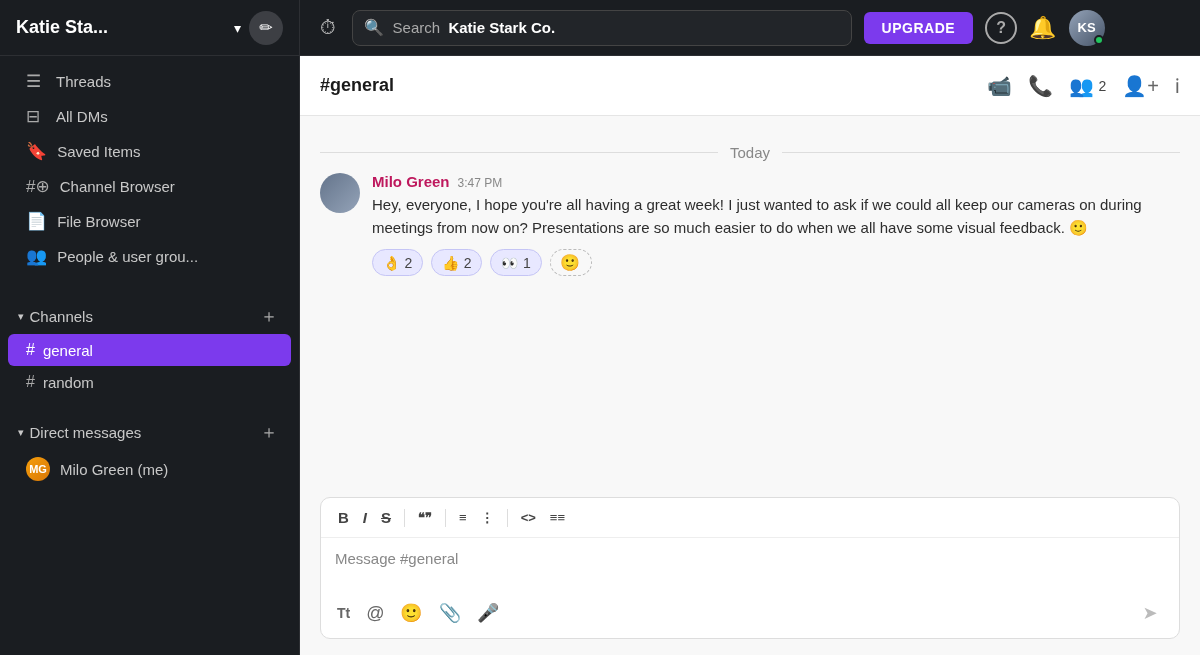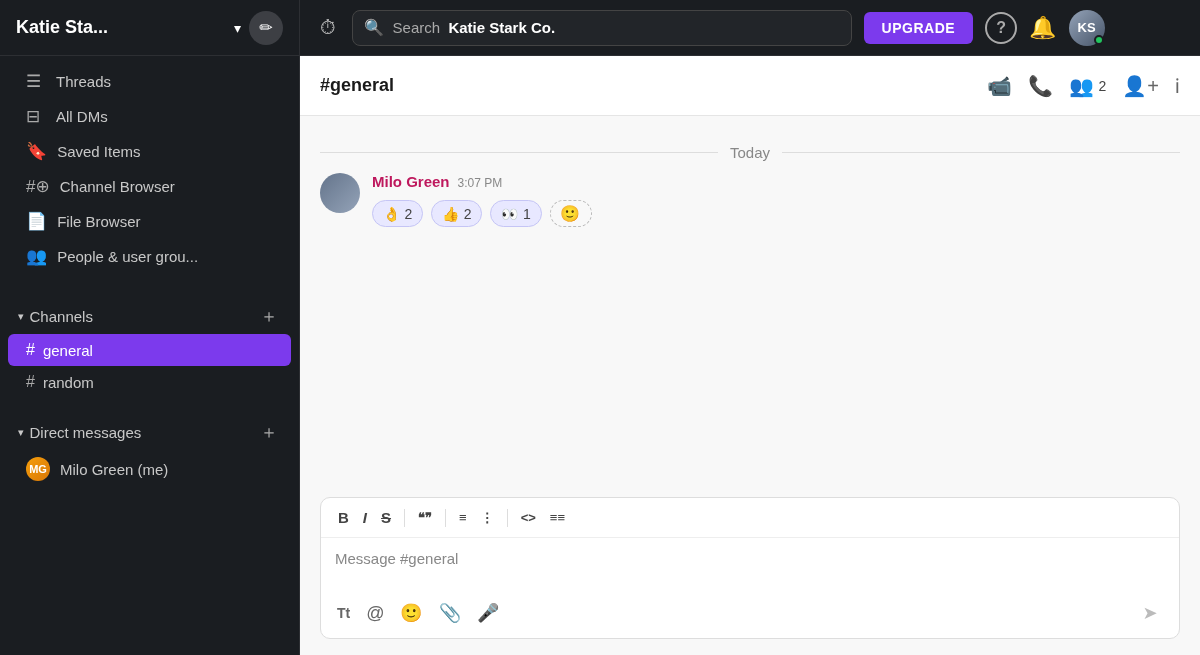--- a/index.html
+++ b/index.html
@@ -201,22 +201,23 @@
         <div class="date-divider-line"></div>
         <span class="date-label">Today</span>
         <div class="date-divider-line"></div>
       </div>
 
       <div class="message">
         <div class="message-avatar" style="background: linear-gradient(135deg, #64748b, #94a3b8);"></div>
         <div class="message-content">
           <div class="message-header">
             <span class="message-author">Milo Green</span>
-            <span class="message-time">3:07 PM</span>
-          </div>
+            <span class="message-time">3:47 PM</span>
+          </div>
+          <div class="message-text">Hey, everyone, I hope you're all having a great week! I just wanted to ask if we could all keep our cameras on during meetings from now on? Presentations are so much easier to do when we all have some visual feedback. 🙂</div>
           <div class="reactions">
             <div class="reaction">
               <span>👌</span>
               <span>2</span>
             </div>
             <div class="reaction">
               <span>👍</span>
               <span>2</span>
             </div>
             <div class="reaction">

